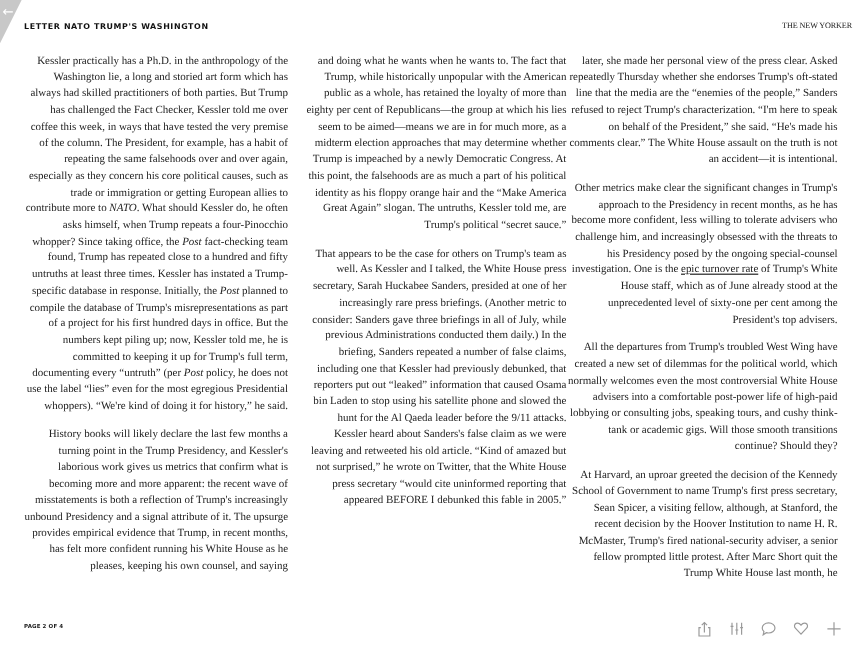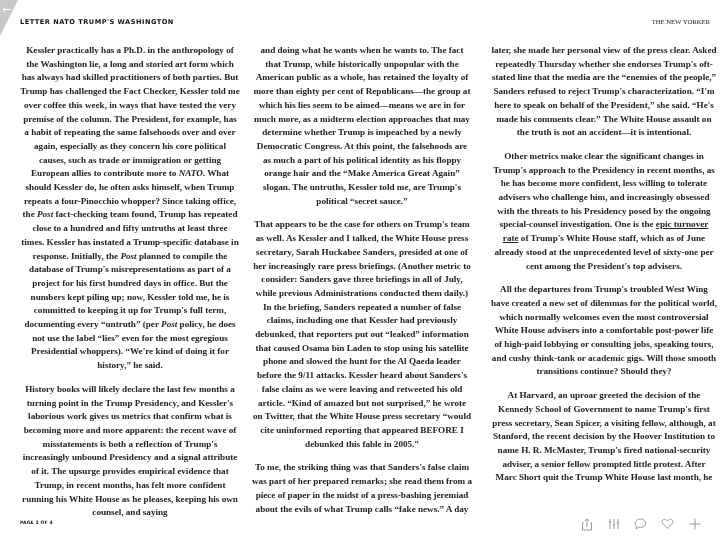--- a/index.html
+++ b/index.html
@@ -23,22 +23,22 @@
     }
     .brand {
       position: absolute; right: 10px; top: 18px;
       font-family: "Liberation Serif", serif; font-size: 6.8px; color: #222; letter-spacing: -0.1px;
     }
 
     .columns { position: absolute; top: 44px; left: 20px; width: 690px; height: 455px; }
     .col { position: absolute; top: 0; width: 220px; font-family: "Liberation Serif", serif; font-size: 9.15px; line-height: 13.7px; color: #222; }
     .col-1 { left: 0; }
     .col-2 { left: 232px; }
-    .col-3 { left: 471px; width: 226px; }
-    .col p { margin-bottom: 10px; text-align: center; font-weight: bold; }
+    .col-3 { left: 452px; width: 226px; }
+    .col p { margin-bottom: 10px; text-align: right; }
     .col p em { font-style: italic; }
     .col a { color: #222; text-decoration: underline; margin-top: 15px; }
 
     .footer-page {
       position: absolute; left: 20px; top: 520px;
       font-family: "DejaVu Sans", sans-serif; font-weight: bold; font-size: 4.6px; letter-spacing: 0.1px; color: #222;
     }
     .toolbar { position: absolute; right: 12px; top: 515px; display: flex; gap: 0; }
     .tool {
       width: 27px; height: 18px; display: flex; align-items: center; justify-content: center; cursor: pointer;
@@ -56,21 +56,20 @@
 <div class="brand">THE NEW YORKER</div>
 
 <div class="columns">
   <div class="col col-1">
       <p><span>Kessler practically has a Ph.D. in the anthropology of the Washington lie, a long and storied art form which has always had skilled practitioners of both parties. But Trump has challenged the Fact Checker, Kessler told me over coffee this week, in ways that have tested the very premise of the column. The President, for example, has a habit of repeating the same falsehoods over and over again, especially as they concern his core political causes, such as trade or immigration or getting European allies to contribute more to </span><em>NATO</em><span>. What should Kessler do, he often asks himself, when Trump repeats a four-Pinocchio whopper? Since taking office, the </span><em>Post</em><span> fact-checking team found, Trump has repeated close to a hundred and fifty untruths at least three times. Kessler has instated a Trump-specific database in response. Initially, the </span><em>Post</em><span> planned to compile the database of Trump's misrepresentations as part of a project for his first hundred days in office. But the numbers kept piling up; now, Kessler told me, he is committed to keeping it up for Trump's full term, documenting every “untruth” (per </span><em>Post</em><span> policy, he does not use the label “lies” even for the most egregious Presidential whoppers). “We're kind of doing it for history,” he said.</span></p>
       <p><span>History books will likely declare the last few months a turning point in the Trump Presidency, and Kessler's laborious work gives us metrics that confirm what is becoming more and more apparent: the recent wave of misstatements is both a reflection of Trump's increasingly unbound Presidency and a signal attribute of it. The upsurge provides empirical evidence that Trump, in recent months, has felt more confident running his White House as he pleases, keeping his own counsel, and saying</span></p>
     </div>
   <div class="col col-2">
       <p><span>and doing what he wants when he wants to. The fact that Trump, while historically unpopular with the American public as a whole, has retained the loyalty of more than eighty per cent of Republicans—the group at which his lies seem to be aimed—means we are in for much more, as a midterm election approaches that may determine whether Trump is impeached by a newly Democratic Congress. At this point, the falsehoods are as much a part of his political identity as his floppy orange hair and the “Make America Great Again” slogan. The untruths, Kessler told me, are Trump's political “secret sauce.”</span></p>
       <p><span>That appears to be the case for others on Trump's team as well. As Kessler and I talked, the White House press secretary, Sarah Huckabee Sanders, presided at one of her increasingly rare press briefings. (Another metric to consider: Sanders gave three briefings in all of July, while previous Administrations conducted them daily.) In the briefing, Sanders repeated a number of false claims, including one that Kessler had previously debunked, that reporters put out “leaked” information that caused Osama bin Laden to stop using his satellite phone and slowed the hunt for the Al Qaeda leader before the 9/11 attacks. Kessler heard about Sanders's false claim as we were leaving and retweeted his old article. “Kind of amazed but not surprised,” he wrote on Twitter, that the White House press secretary “would cite uninformed reporting that appeared BEFORE I debunked this fable in 2005.”</span></p>
-      <p><span>To me, the striking thing was that Sanders's false claim was part of her prepared remarks; she read them from a piece of paper in the midst of a press-bashing jeremiad about the evils of what Trump calls “fake news.” A day</span></p>
     </div>
   <div class="col col-3">
       <p><span>later, she made her personal view of the press clear. Asked repeatedly Thursday whether she endorses Trump's oft-stated line that the media are the “enemies of the people,” Sanders refused to reject Trump's characterization. “I'm here to speak on behalf of the President,” she said. “He's made his comments clear.” The White House assault on the truth is not an accident—it is intentional.</span></p>
       <p><span>Other metrics make clear the significant changes in Trump's approach to the Presidency in recent months, as he has become more confident, less willing to tolerate advisers who challenge him, and increasingly obsessed with the threats to his Presidency posed by the ongoing special-counsel investigation. One is the </span><a href="#">epic turnover rate</a><span> of Trump's White House staff, which as of June already stood at the unprecedented level of sixty-one per cent among the President's top advisers.</span></p>
       <p><span>All the departures from Trump's troubled West Wing have created a new set of dilemmas for the political world, which normally welcomes even the most controversial White House advisers into a comfortable post-power life of high-paid lobbying or consulting jobs, speaking tours, and cushy think-tank or academic gigs. Will those smooth transitions continue? Should they?</span></p>
       <p><span>At Harvard, an uproar greeted the decision of the Kennedy School of Government to name Trump's first press secretary, Sean Spicer, a visiting fellow, although, at Stanford, the recent decision by the Hoover Institution to name H. R. McMaster, Trump's fired national-security adviser, a senior fellow prompted little protest. After Marc Short quit the Trump White House last month, he</span></p>
     </div>
 </div>
 
 <div class="footer-page">PAGE 2 OF 4</div>

